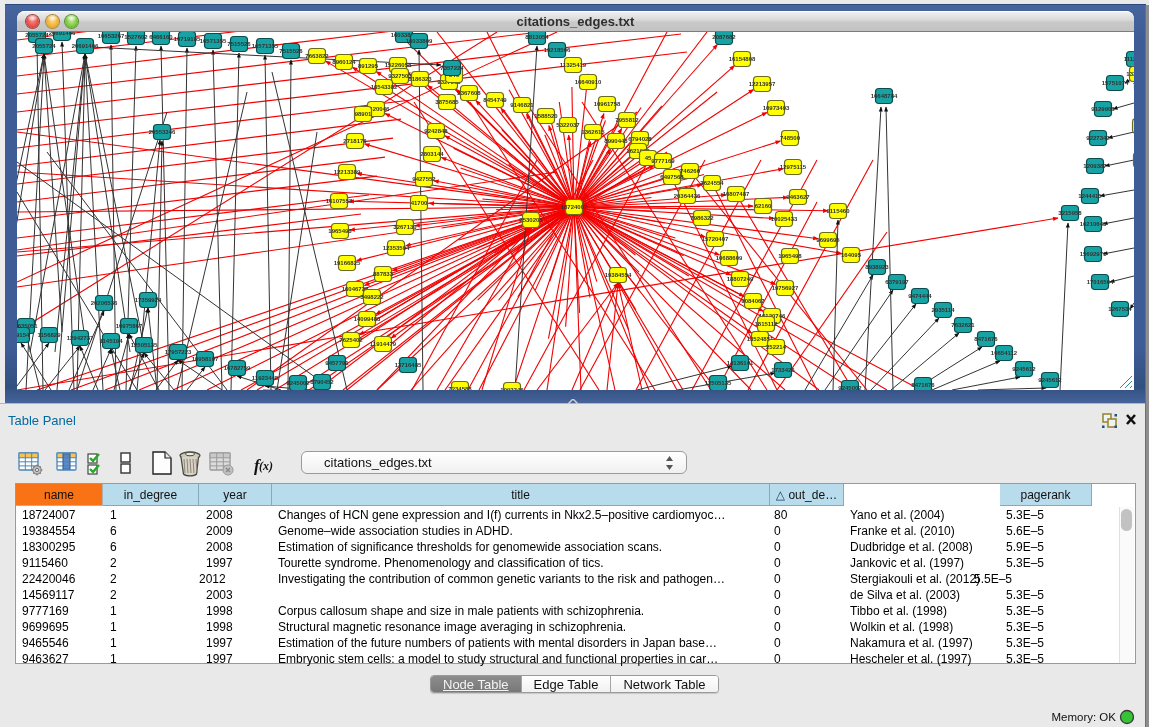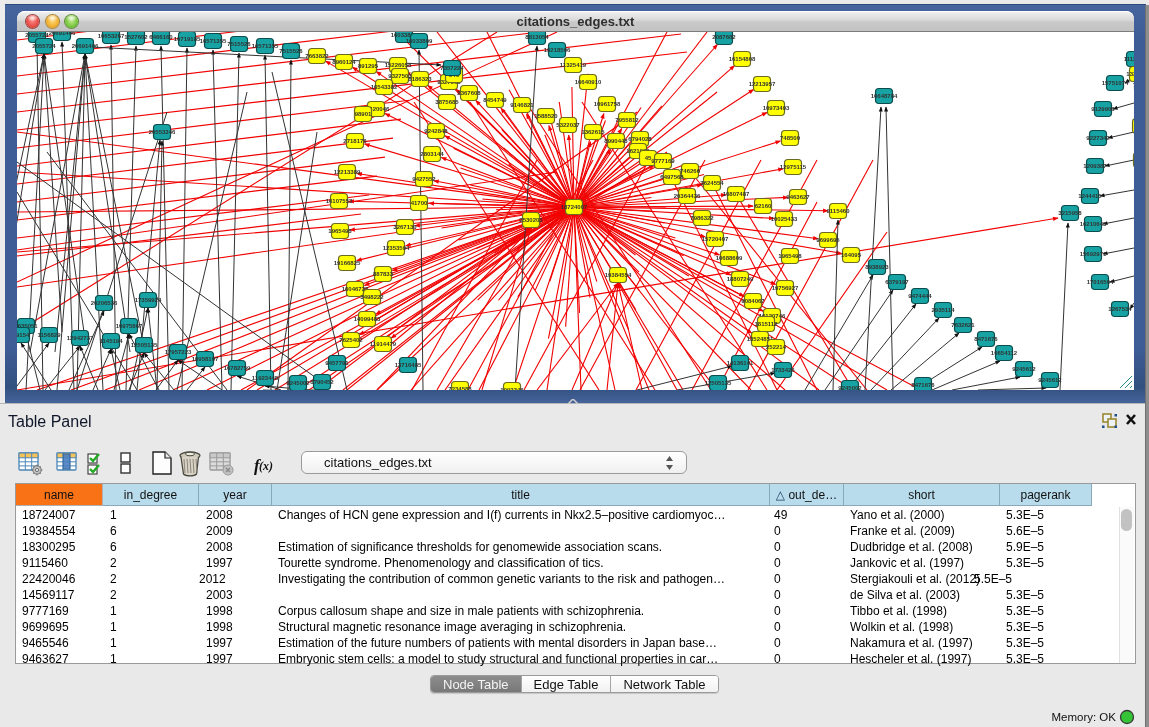--- a/index.html
+++ b/index.html
@@ -9,32 +9,32 @@
 #titlebar{position:absolute;left:12px;top:6px;width:1117px;height:21px;
  border-radius:8px 8px 0 0;
  background:linear-gradient(180deg,#fbfbfb 0%,#ececec 10%,#d9d9d9 45%,#c9c9c9 55%,#c3c3c3 100%);
  border-bottom:1px solid #7c7c7c;box-shadow:inset 0 1px 0 #fff;}
 #titlebar .t{position:absolute;left:0;right:0;top:3px;text-align:center;font-size:13px;
  font-weight:bold;color:#2f2f2f}
 .tl{position:absolute;top:4px;width:13px;height:13px;border-radius:50%;}
 #canvas{position:absolute;left:12px;top:27px;width:1117px;height:358px;background:#fff;overflow:hidden}
 #tpanel{position:absolute;left:0;top:403px;width:1145px;height:324px;background:#e9e9e9;
  border-top:1px solid #b5b5b5}
-#tphead{position:absolute;left:8px;top:9px;font-size:16px;color:#0f172a}
+#tphead{position:absolute;left:8px;top:9px;font-size:13px;color:#0369a1}
 #tbl{position:absolute;left:15px;top:79px;width:1121px;height:181px;background:#fff;
  border:1px solid #9a9a9a}
 .hc{position:absolute;top:0;height:22px;background:#b9dcec;border-right:1px solid #89a9b9;
  border-bottom:1px solid #89a9b9;font-size:12px;color:#111;text-align:center;line-height:22px}
 .row{position:absolute;font-size:12px;color:#000;white-space:nowrap}
 .cell{position:absolute;top:0;white-space:nowrap;overflow:hidden}
 #tabs{position:absolute;left:430px;top:271px;height:18px;display:flex;
  border:1px solid #9a9a9a;border-radius:4px;overflow:hidden;background:#fff;
  box-shadow:0 1px 1px rgba(0,0,0,.15)}
 #tabs div{font-size:13px;line-height:17px;padding:0 12px;color:#111;background:linear-gradient(#fff,#f1f1f1)}
-#tabs div.sel{background:linear-gradient(#8d8d8d,#787878);color:#f4f4f4;}
+#tabs div.sel{background:linear-gradient(#8d8d8d,#787878);color:#f4f4f4;text-decoration:underline;}
 #tabs div+div{border-left:1px solid #a5a5a5}
 #mem{position:absolute;left:1026px;top:307px;width:90px;text-align:right;white-space:nowrap;font-size:11.5px;color:#111}
 #rstrip{position:absolute;right:0;top:5px;width:4px;height:722px;background:#8e8e8e;border-left:1px solid #6f6f6f}
 #lstrip{position:absolute;left:0;top:0;width:5px;height:403px;background:#ececec}
 </style></head><body>
 <div id="lstrip"></div>
 <div id="desk">
     <div id="titlebar">
       <div class="tl" style="left:9px;background:radial-gradient(ellipse 60% 40% at 50% 22%,rgba(255,255,255,.95) 0%,rgba(255,255,255,.25) 55%,rgba(255,255,255,0) 70%),radial-gradient(circle at 50% 45%,#f98c84 0%,#e9504a 55%,#b02820 100%);box-shadow:0 0 0 1px rgba(140,30,24,.8),0 1px 1px rgba(255,255,255,.6)"></div>
       <div class="tl" style="left:28.5px;background:radial-gradient(ellipse 60% 40% at 50% 22%,rgba(255,255,255,.95) 0%,rgba(255,255,255,.25) 55%,rgba(255,255,255,0) 70%),radial-gradient(circle at 50% 45%,#fcd97e 0%,#f2b233 55%,#c98a10 100%);box-shadow:0 0 0 1px rgba(160,110,15,.8),0 1px 1px rgba(255,255,255,.6)"></div>
@@ -677,37 +677,37 @@
     <div style="position:absolute;left:301px;top:47px;width:386px;height:23px;background:linear-gradient(#fff,#f0f0f0);border:1px solid #9a9a9a;border-radius:6px;font-size:13px;line-height:21px;color:#111;padding-left:22px">citations_edges.txt<svg width="9" height="14" viewBox="0 0 9 14" style="position:absolute;right:12px;top:4px">
         <path d="M4.5 0 L8 5 H1 z" fill="#555"></path>
         <path d="M4.5 14 L8 9 H1 z" fill="#555"></path>
       </svg></div>
     <div id="tbl">
       <div class="hc" style="left:0px;width:87px;background:#f97316;border-color:#b0b0b0">name</div>
       <div class="hc" style="left:87px;width:96px;background:#b9dcec;border-color:#89a9b9">in_degree</div>
       <div class="hc" style="left:183px;width:73px;background:#b9dcec;border-color:#89a9b9">year</div>
       <div class="hc" style="left:256px;width:498px;background:#b9dcec;border-color:#89a9b9">title</div>
       <div class="hc" style="left:754px;width:74px;background:#b9dcec;border-color:#89a9b9"><span style="color:#1a3c5c">△</span> out_de…</div>
-      <div class="hc" style="left:828px;width:156px;background:#b9dcec;border-color:#89a9b9">short</div>
       <div class="hc" style="left:984px;width:92px;background:#b9dcec;border-color:#89a9b9">pagerank</div>
       <div class="row" style="top:23px;left:0;width:1119px;height:16px">
         <span class="cell" style="left:6px;width:85px;top:1px">18724007</span>
         <span class="cell" style="left:94px;width:94px;top:1px">1</span>
         <span class="cell" style="left:190px;width:70px;top:1px">2008</span>
         <span class="cell" style="left:262px;width:494px;top:1px">Changes of HCN gene expression and I(f) currents in Nkx2.5–positive cardiomyoc…</span>
-        <span class="cell" style="left:758px;width:72px;top:1px">49</span>
-        <span class="cell" style="left:834px;width:154px;top:1px">Yano et al. (2000)</span>
+        <span class="cell" style="left:758px;width:72px;top:1px">80</span>
+        <span class="cell" style="left:834px;width:154px;top:1px">Yano et al. (2004)</span>
         <span class="cell" style="left:990px;width:86px;top:1px">5.3E–5</span>
       </div>
       <div class="row" style="top:39px;left:0;width:1119px;height:16px">
         <span class="cell" style="left:6px;width:85px;top:1px">19384554</span>
         <span class="cell" style="left:94px;width:94px;top:1px">6</span>
         <span class="cell" style="left:190px;width:70px;top:1px">2009</span>
-        <span class="cell" style="left:758px;width:72px;top:1px">0</span>
-        <span class="cell" style="left:834px;width:154px;top:1px">Franke et al. (2009)</span>
+        <span class="cell" style="left:262px;width:494px;top:1px">Genome–wide association studies in ADHD.</span>
+        <span class="cell" style="left:758px;width:72px;top:1px">0</span>
+        <span class="cell" style="left:834px;width:154px;top:1px">Franke et al. (2010)</span>
         <span class="cell" style="left:990px;width:86px;top:1px">5.6E–5</span>
       </div>
       <div class="row" style="top:55px;left:0;width:1119px;height:16px">
         <span class="cell" style="left:6px;width:85px;top:1px">18300295</span>
         <span class="cell" style="left:94px;width:94px;top:1px">6</span>
         <span class="cell" style="left:190px;width:70px;top:1px">2008</span>
         <span class="cell" style="left:262px;width:494px;top:1px">Estimation of significance thresholds for genomewide association scans.</span>
         <span class="cell" style="left:758px;width:72px;top:1px">0</span>
         <span class="cell" style="left:834px;width:154px;top:1px">Dudbridge et al. (2008)</span>
         <span class="cell" style="left:990px;width:86px;top:1px">5.9E–5</span>

